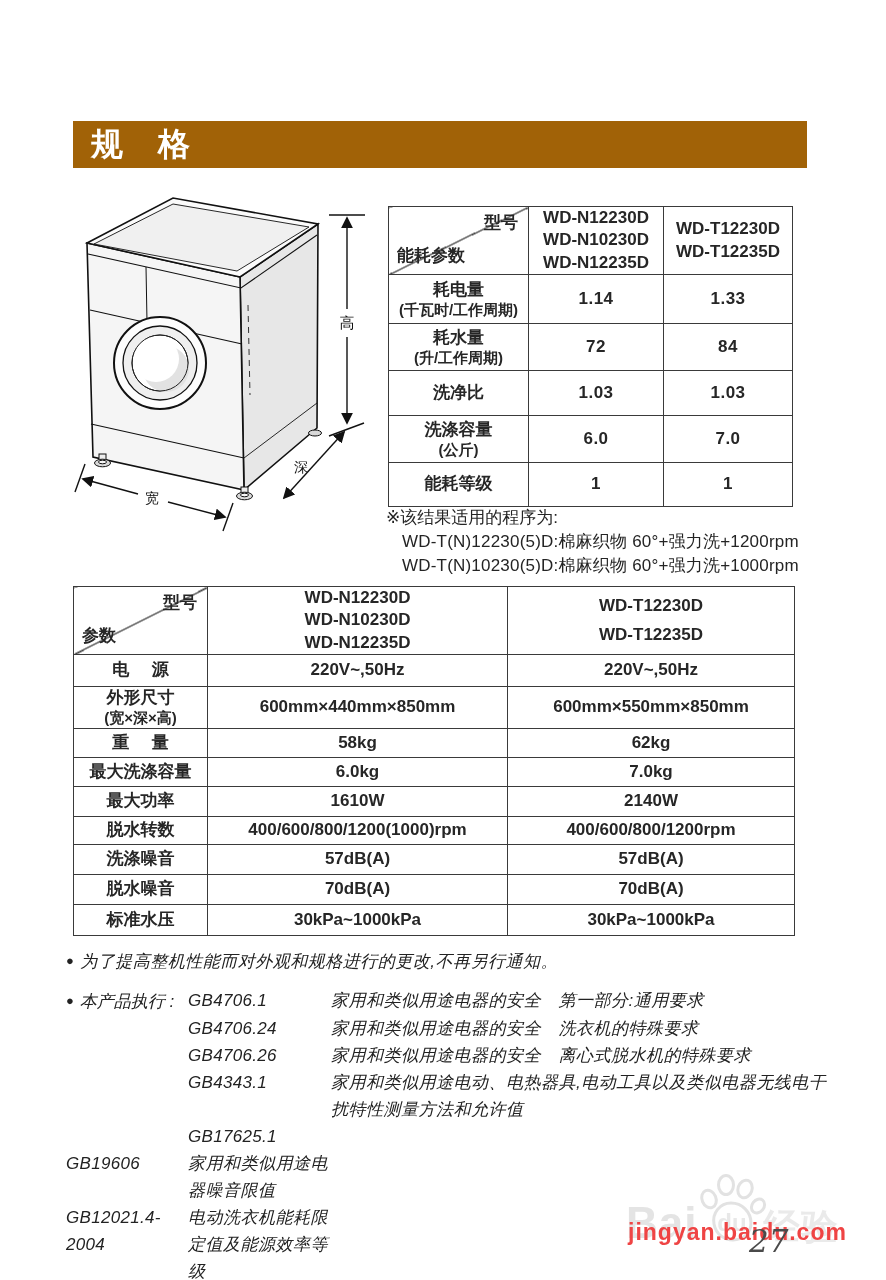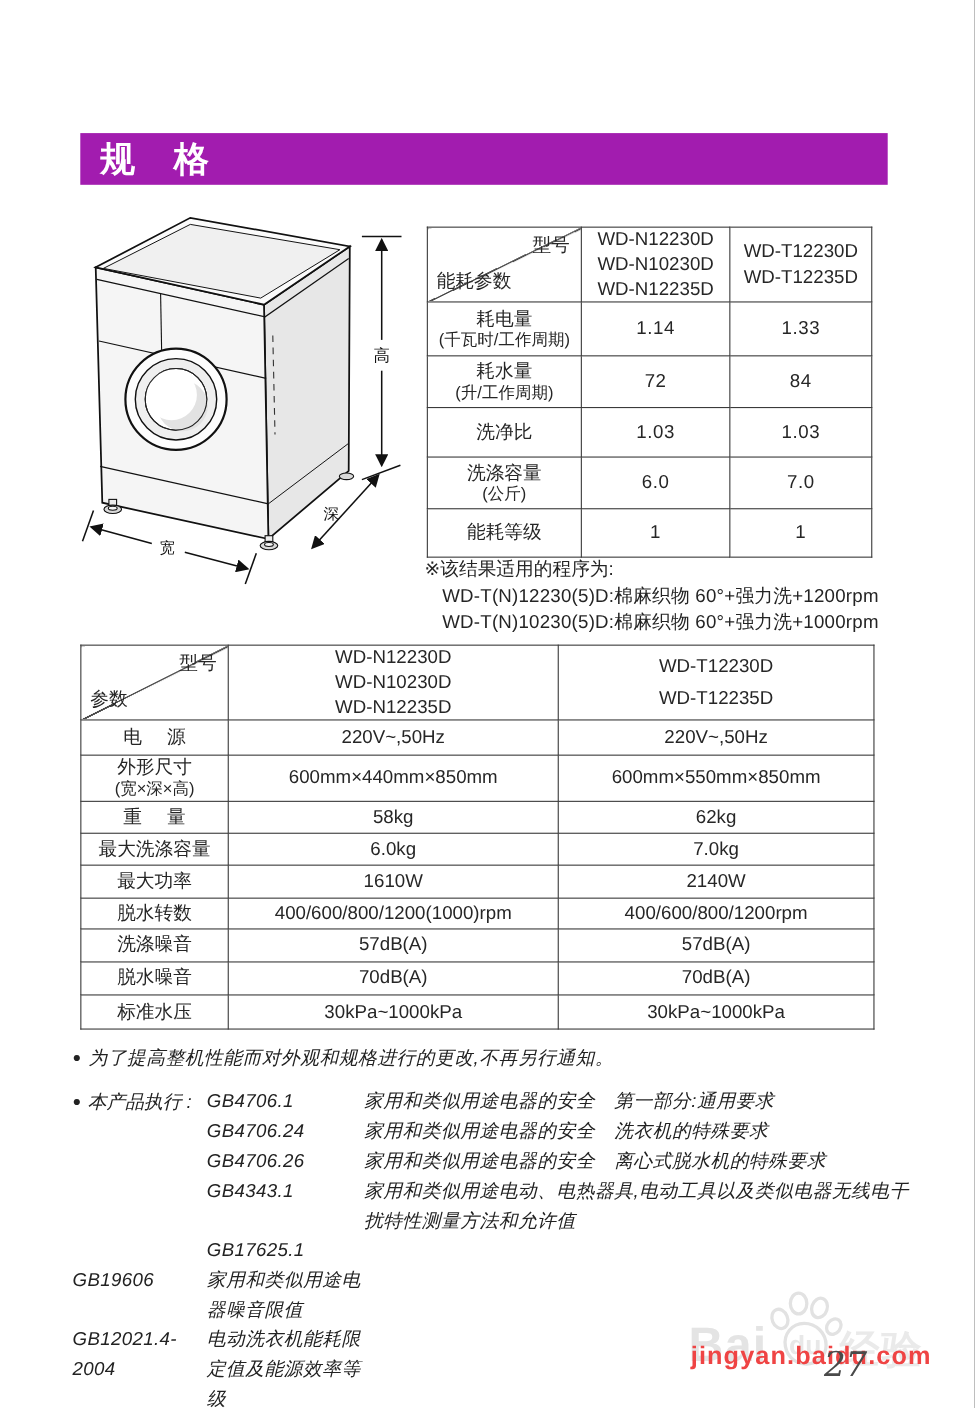--- a/index.html
+++ b/index.html
@@ -4,32 +4,32 @@
 <style>
   html,body{margin:0;padding:0;background:#888;}
   #page{
     position:relative;width:886px;height:1280px;background:#ffffff;
     font-family:"Liberation Sans","DejaVu Sans",sans-serif;color:#2b2b2b;
     overflow:hidden;margin:0 auto;
   }
   
   #titlebar{
     position:absolute;left:73px;top:121px;width:734px;height:47px;
-    background:#a21caf;display:flex;align-items:center;
+    background:#a16207;display:flex;align-items:center;
   }
   #titlebar .t{
     color:#ffffff;font-size:32px;font-weight:bold;padding-left:18px;
     word-spacing:22px;letter-spacing:2px;
   }
   
   #machine{position:absolute;left:58px;top:195px;width:312px;height:345px;}
   
   table{border-collapse:collapse;table-layout:fixed;}
   .spec{position:absolute;background:#fff;}
-  .spec table{width:100%;height:100%;}
+  .spec table{width:100%;height:100%;font-weight:bold;}
   .spec td{border:1px solid #3a3a3a;text-align:center;vertical-align:middle;
            font-size:17px;line-height:1.22;padding:0 2px;color:#262626;}
   .val{font-size:18px;letter-spacing:0.5px;}
   .sub{font-size:15px;}
   .diag{position:relative;
     background:linear-gradient(to bottom right,
       transparent calc(50% - 0.7px), #4a4a4a calc(50% - 0.7px) calc(50% + 0.7px),
       transparent calc(50% + 0.7px));}
   .diag .tr{position:absolute;top:6px;right:10px;font-size:17px;}
   .diag .bl{position:absolute;bottom:8px;left:8px;font-size:17px;}

